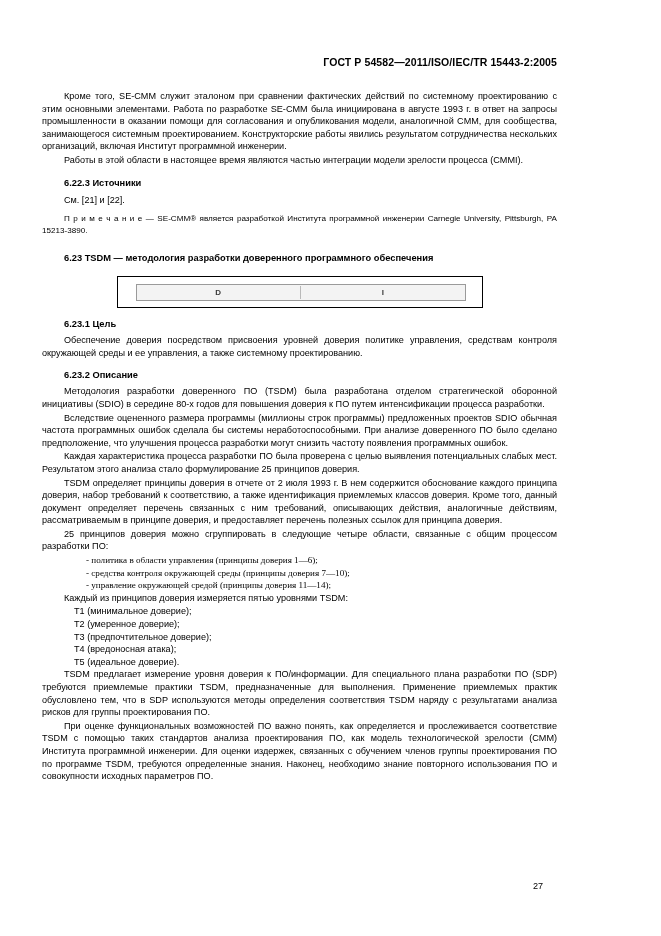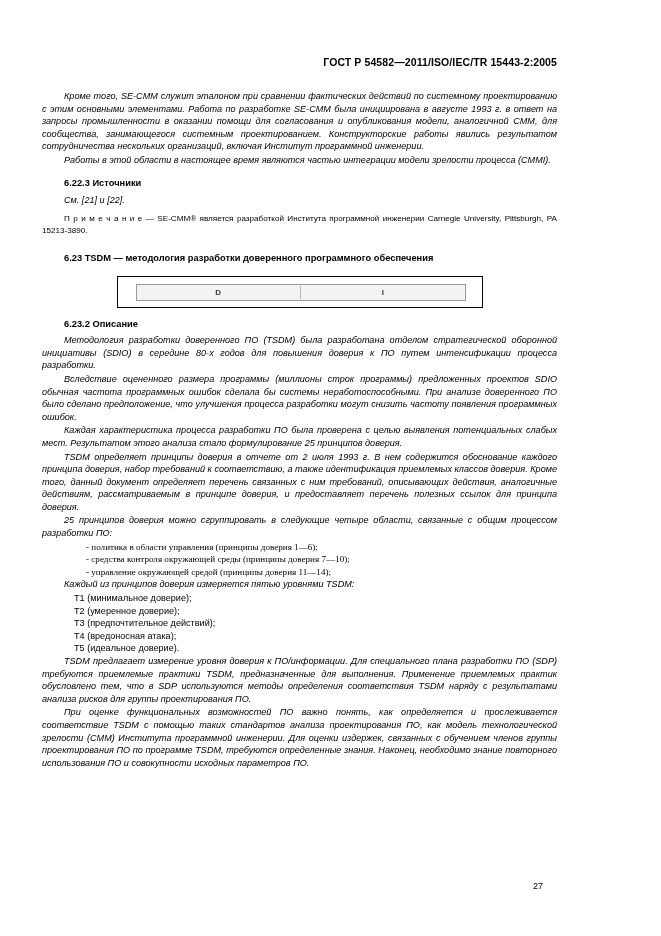--- a/index.html
+++ b/index.html
@@ -32,21 +32,20 @@
   p {
     margin: 0 0 0 0;
     font-size: 9.1px;
     line-height: 12.6px;
     text-align: justify;
     text-justify: inter-word;
   }
   .para {
     text-indent: 22px;
     margin-bottom: 1px;
-    font-style: italic;
   }
   .heading {
     font-size: 9.3px;
     font-weight: bold;
     margin: 11px 0 6px 0;
     text-indent: 22px;
   }
   .heading-sub {
     font-size: 9.3px;
     font-weight: bold;
@@ -130,37 +129,39 @@
 
   <div class="heading">6.23  TSDM — методология разработки доверенного программного обеспечения</div>
 
   <div class="figure-box">
     <div class="figure-inner">
       <div class="figure-cell">D</div>
       <div class="figure-cell">I</div>
     </div>
   </div>
 
+  <div class="heading-sub">6.23.1  Цель</div>
+  <p class="para">Обеспечение доверия посредством присвоения уровней доверия политике управления, средствам контроля окружающей среды и ее управления, а также системному проектированию.</p>
 
   <div class="heading-sub">6.23.2  Описание</div>
   <p class="para">Методология разработки доверенного ПО (TSDM) была разработана отделом стратегической оборонной инициативы (SDIO) в середине 80-х годов для повышения доверия к ПО путем интенсификации процесса разработки.</p>
   <p class="para">Вследствие оцененного размера программы (миллионы строк программы) предложенных проектов SDIO обычная частота программных ошибок сделала бы системы неработоспособными. При анализе доверенного ПО было сделано предположение, что улучшения процесса разработки могут снизить частоту появления программных ошибок.</p>
   <p class="para">Каждая характеристика процесса разработки ПО была проверена с целью выявления потенциальных слабых мест. Результатом этого анализа стало формулирование 25 принципов доверия.</p>
   <p class="para">TSDM определяет принципы доверия в отчете от  2 июля 1993 г. В нем содержится обоснование каждого принципа доверия, набор требований к соответствию, а также идентификация приемлемых классов доверия. Кроме того, данный документ определяет перечень связанных с ним требований, описывающих действия, аналогичные действиям, рассматриваемым в принципе доверия, и предоставляет перечень полезных ссылок для принципа доверия.</p>
   <p class="para">25 принципов доверия можно сгруппировать в следующие четыре области, связанные с общим процессом разработки ПО:</p>
 
   <p class="list-line">-  политика в области управления (принципы доверия 1—6);</p>
   <p class="list-line">-  средства контроля окружающей среды (принципы доверия 7—10);</p>
   <p class="list-line">-  управление окружающей средой (принципы доверия 11—14);</p>
 
   <p class="para">Каждый из принципов доверия измеряется пятью уровнями TSDM:</p>
 
   <p class="list-line-t">Т1 (минимальное доверие);</p>
   <p class="list-line-t">Т2 (умеренное доверие);</p>
-  <p class="list-line-t">Т3 (предпочтительное действий);</p>
+  <p class="list-line-t">Т3 (предпочтительное доверие);</p>
   <p class="list-line-t">Т4 (вредоносная атака);</p>
   <p class="list-line-t">Т5 (идеальное доверие).</p>
 
   <p class="para">TSDM предлагает измерение уровня доверия к ПО/информации. Для специального плана разработки ПО (SDP) требуются приемлемые практики TSDM, предназначенные для выполнения. Применение приемлемых практик обусловлено тем, что в SDP используются методы определения соответствия TSDM наряду с результатами анализа рисков для группы проектирования ПО.</p>
   <p class="para">При оценке функциональных возможностей ПО важно понять, как определяется и прослеживается соответствие TSDM с помощью таких стандартов анализа проектирования ПО, как модель технологической зрелости (CMM) Института программной инженерии. Для оценки издержек, связанных с обучением членов группы проектирования ПО по программе TSDM, требуются определенные знания. Наконец, необходимо знание повторного использования ПО и совокупности исходных параметров ПО.</p>
 
   <div class="page-number">27</div>
 
 </div>
 

